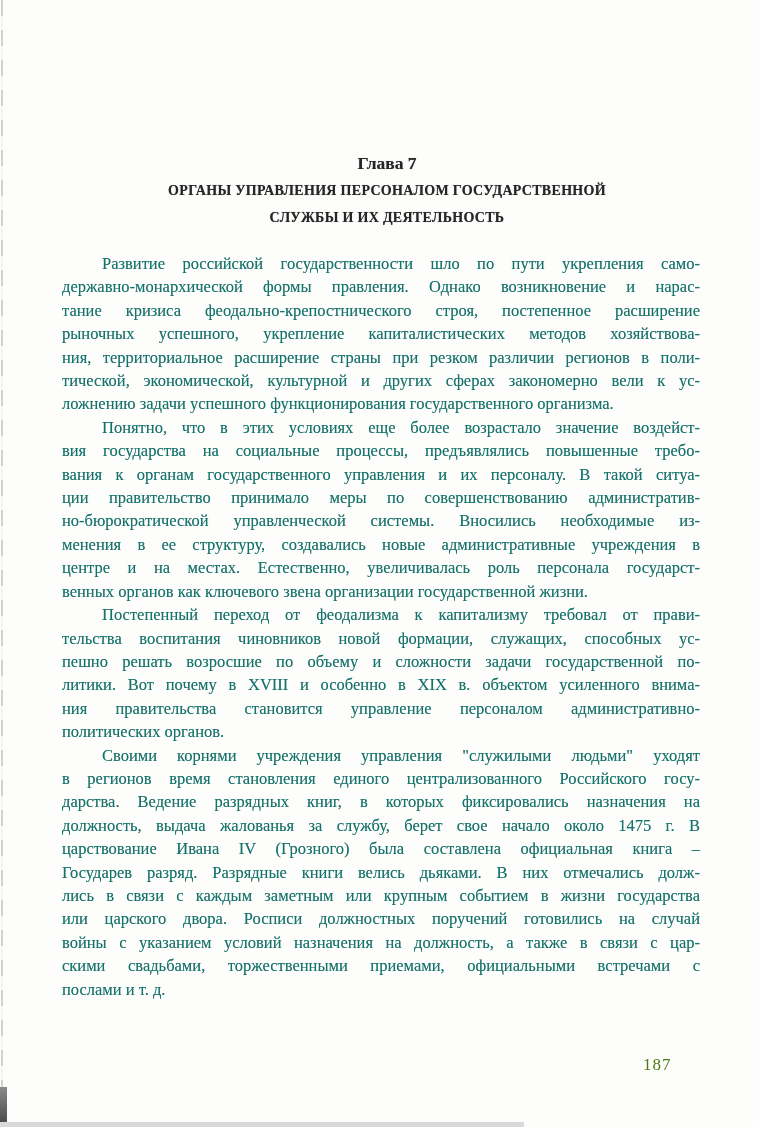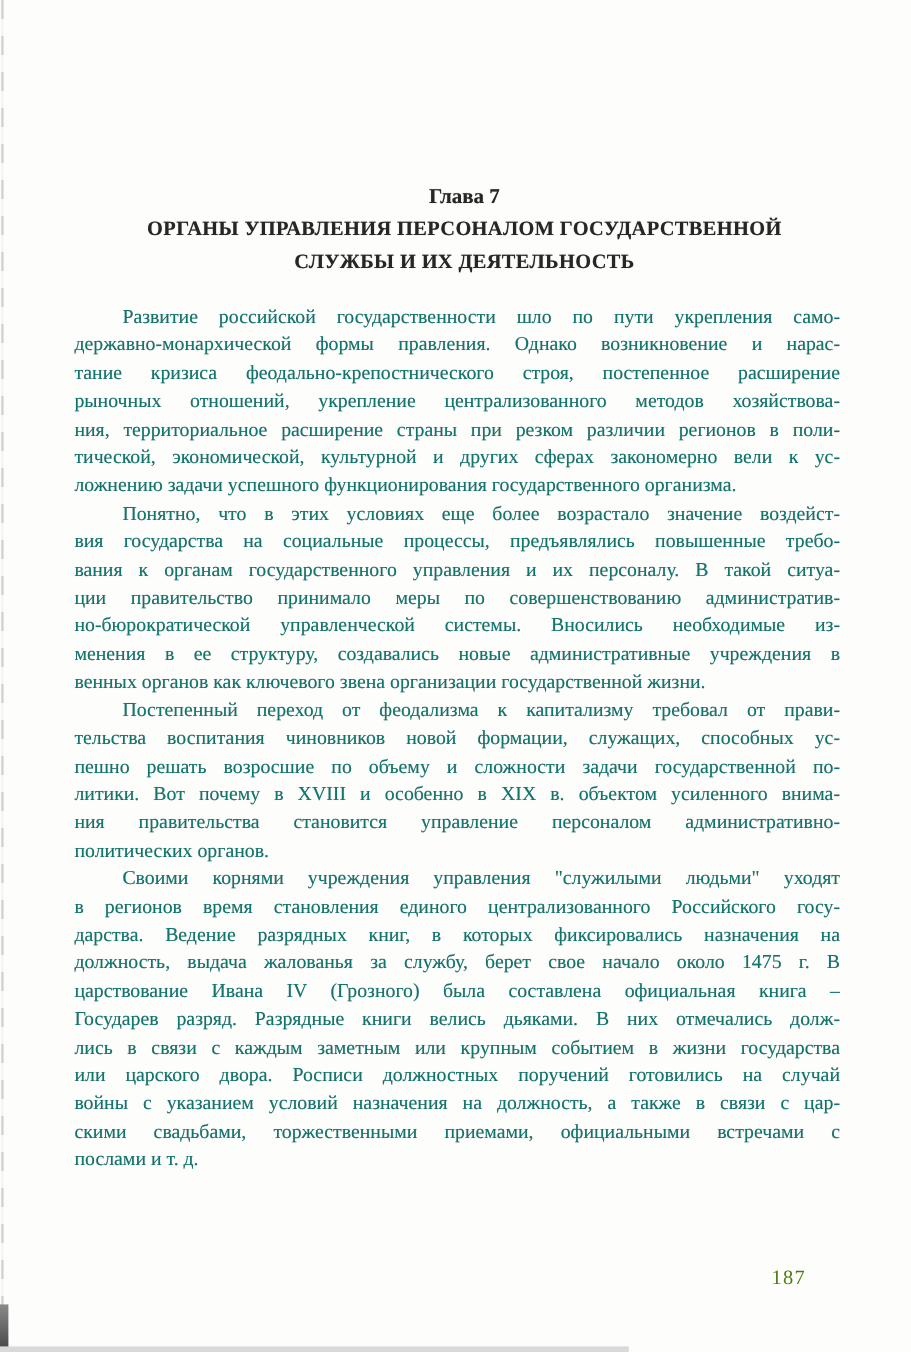--- a/index.html
+++ b/index.html
@@ -53,21 +53,21 @@
     line-height: 27px;
     color: #262626;
     text-shadow: 0 0 0.7px rgba(40,40,40,0.55);
     padding-left: 15px;
   }
   .chapter {
     font-size: 17.5px;
     font-weight: bold;
   }
   .title-line {
-    font-size: 17px;
+    font-size: 14px;
     font-weight: bold;
     letter-spacing: 0.3px;
   }
   
   .body-text {
     position: absolute;
     left: 62px;
     top: 252px;
     width: 638px;
     font-size: 16.5px;
@@ -106,32 +106,33 @@
     <div class="chapter">Глава 7</div>
     <div class="title-line">ОРГАНЫ УПРАВЛЕНИЯ ПЕРСОНАЛОМ ГОСУДАРСТВЕННОЙ</div>
     <div class="title-line">СЛУЖБЫ И ИХ ДЕЯТЕЛЬНОСТЬ</div>
   </div>
 
   <div class="body-text">
       <div class="paragraph">
         <div class="line first">Развитие российской государственности шло по пути укрепления само-</div>
         <div class="line">державно-монархической формы правления. Однако возникновение и нарас-</div>
         <div class="line">тание кризиса феодально-крепостнического строя, постепенное расширение</div>
-        <div class="line">рыночных отношений, укрепление централизованного методов хозяйствова-</div>
+        <div class="line">рыночных успешного, укрепление капиталистических методов хозяйствова-</div>
         <div class="line">ния, территориальное расширение страны при резком различии регионов в поли-</div>
         <div class="line">тической, экономической, культурной и других сферах закономерно вели к ус-</div>
         <div class="line last">ложнению задачи успешного функционирования государственного организма.</div>
       </div>
       <div class="paragraph">
         <div class="line first">Понятно, что в этих условиях еще более возрастало значение воздейст-</div>
         <div class="line">вия государства на социальные процессы, предъявлялись повышенные требо-</div>
         <div class="line">вания к органам государственного управления и их персоналу. В такой ситуа-</div>
         <div class="line">ции правительство принимало меры по совершенствованию административ-</div>
         <div class="line">но-бюрократической управленческой системы. Вносились необходимые из-</div>
         <div class="line">менения в ее структуру, создавались новые административные учреждения в</div>
+        <div class="line">центре и на местах. Естественно, увеличивалась роль персонала государст-</div>
         <div class="line last">венных органов как ключевого звена организации государственной жизни.</div>
       </div>
       <div class="paragraph">
         <div class="line first">Постепенный переход от феодализма к капитализму требовал от прави-</div>
         <div class="line">тельства воспитания чиновников новой формации, служащих, способных ус-</div>
         <div class="line">пешно решать возросшие по объему и сложности задачи государственной по-</div>
         <div class="line">литики. Вот почему в XVIII и особенно в XIX в. объектом усиленного внима-</div>
         <div class="line">ния правительства становится управление персоналом административно-</div>
         <div class="line last">политических органов.</div>
       </div>

